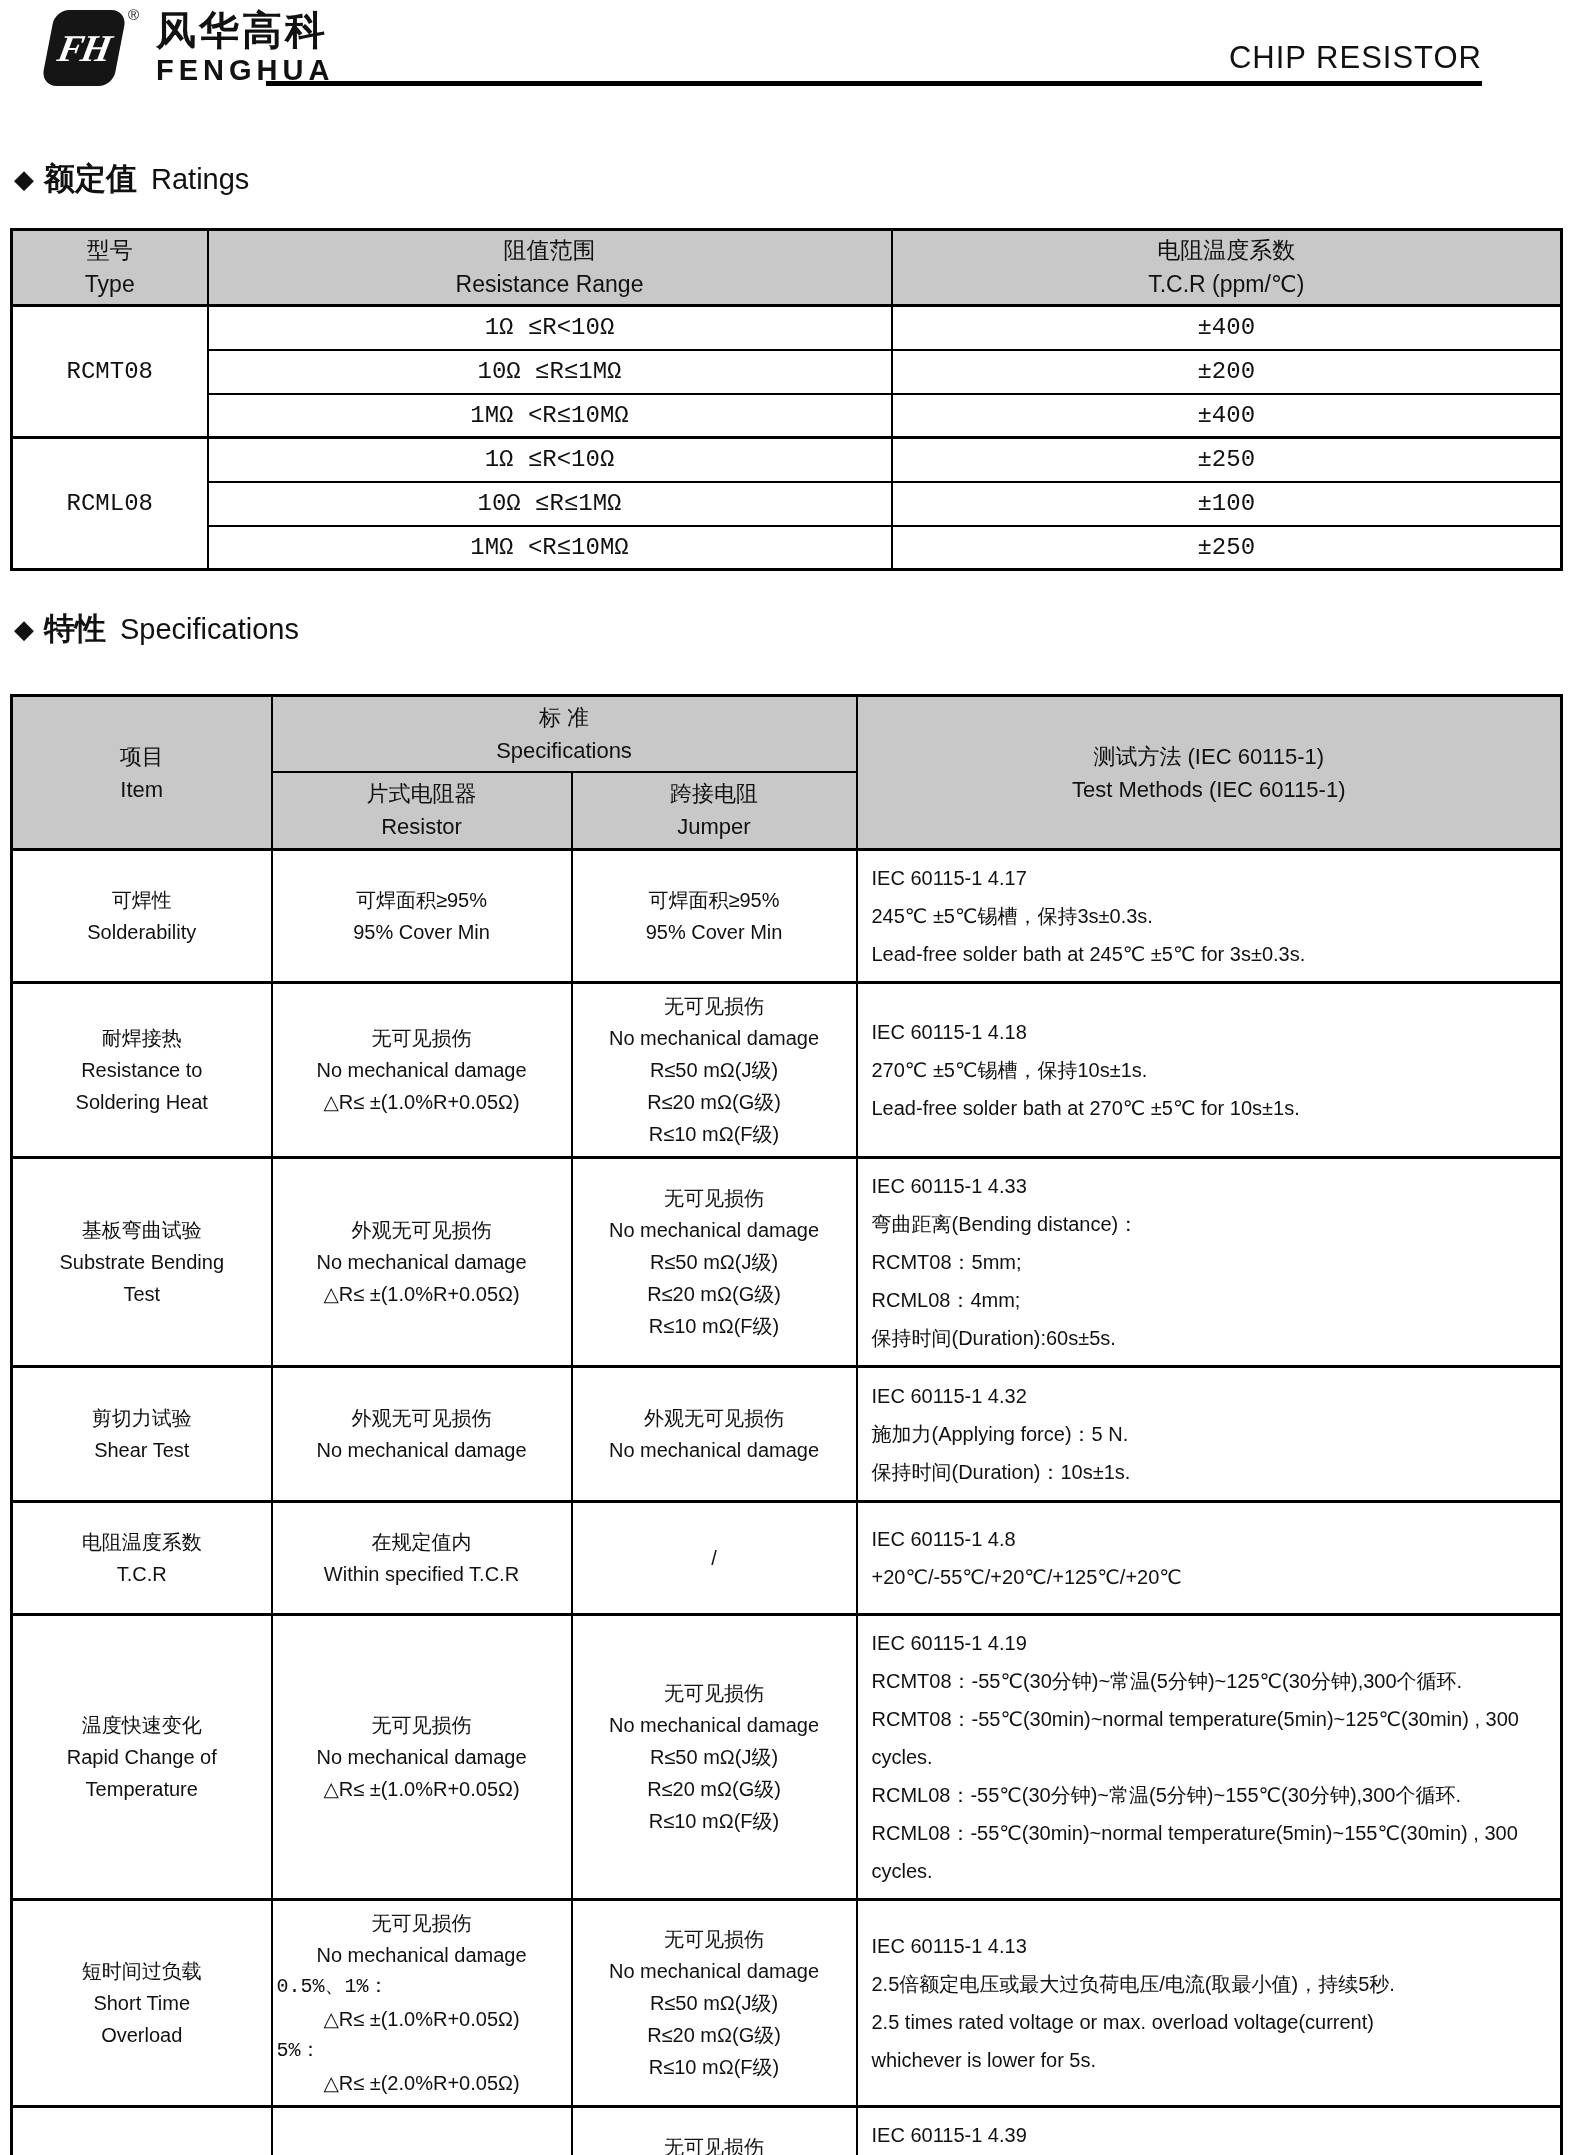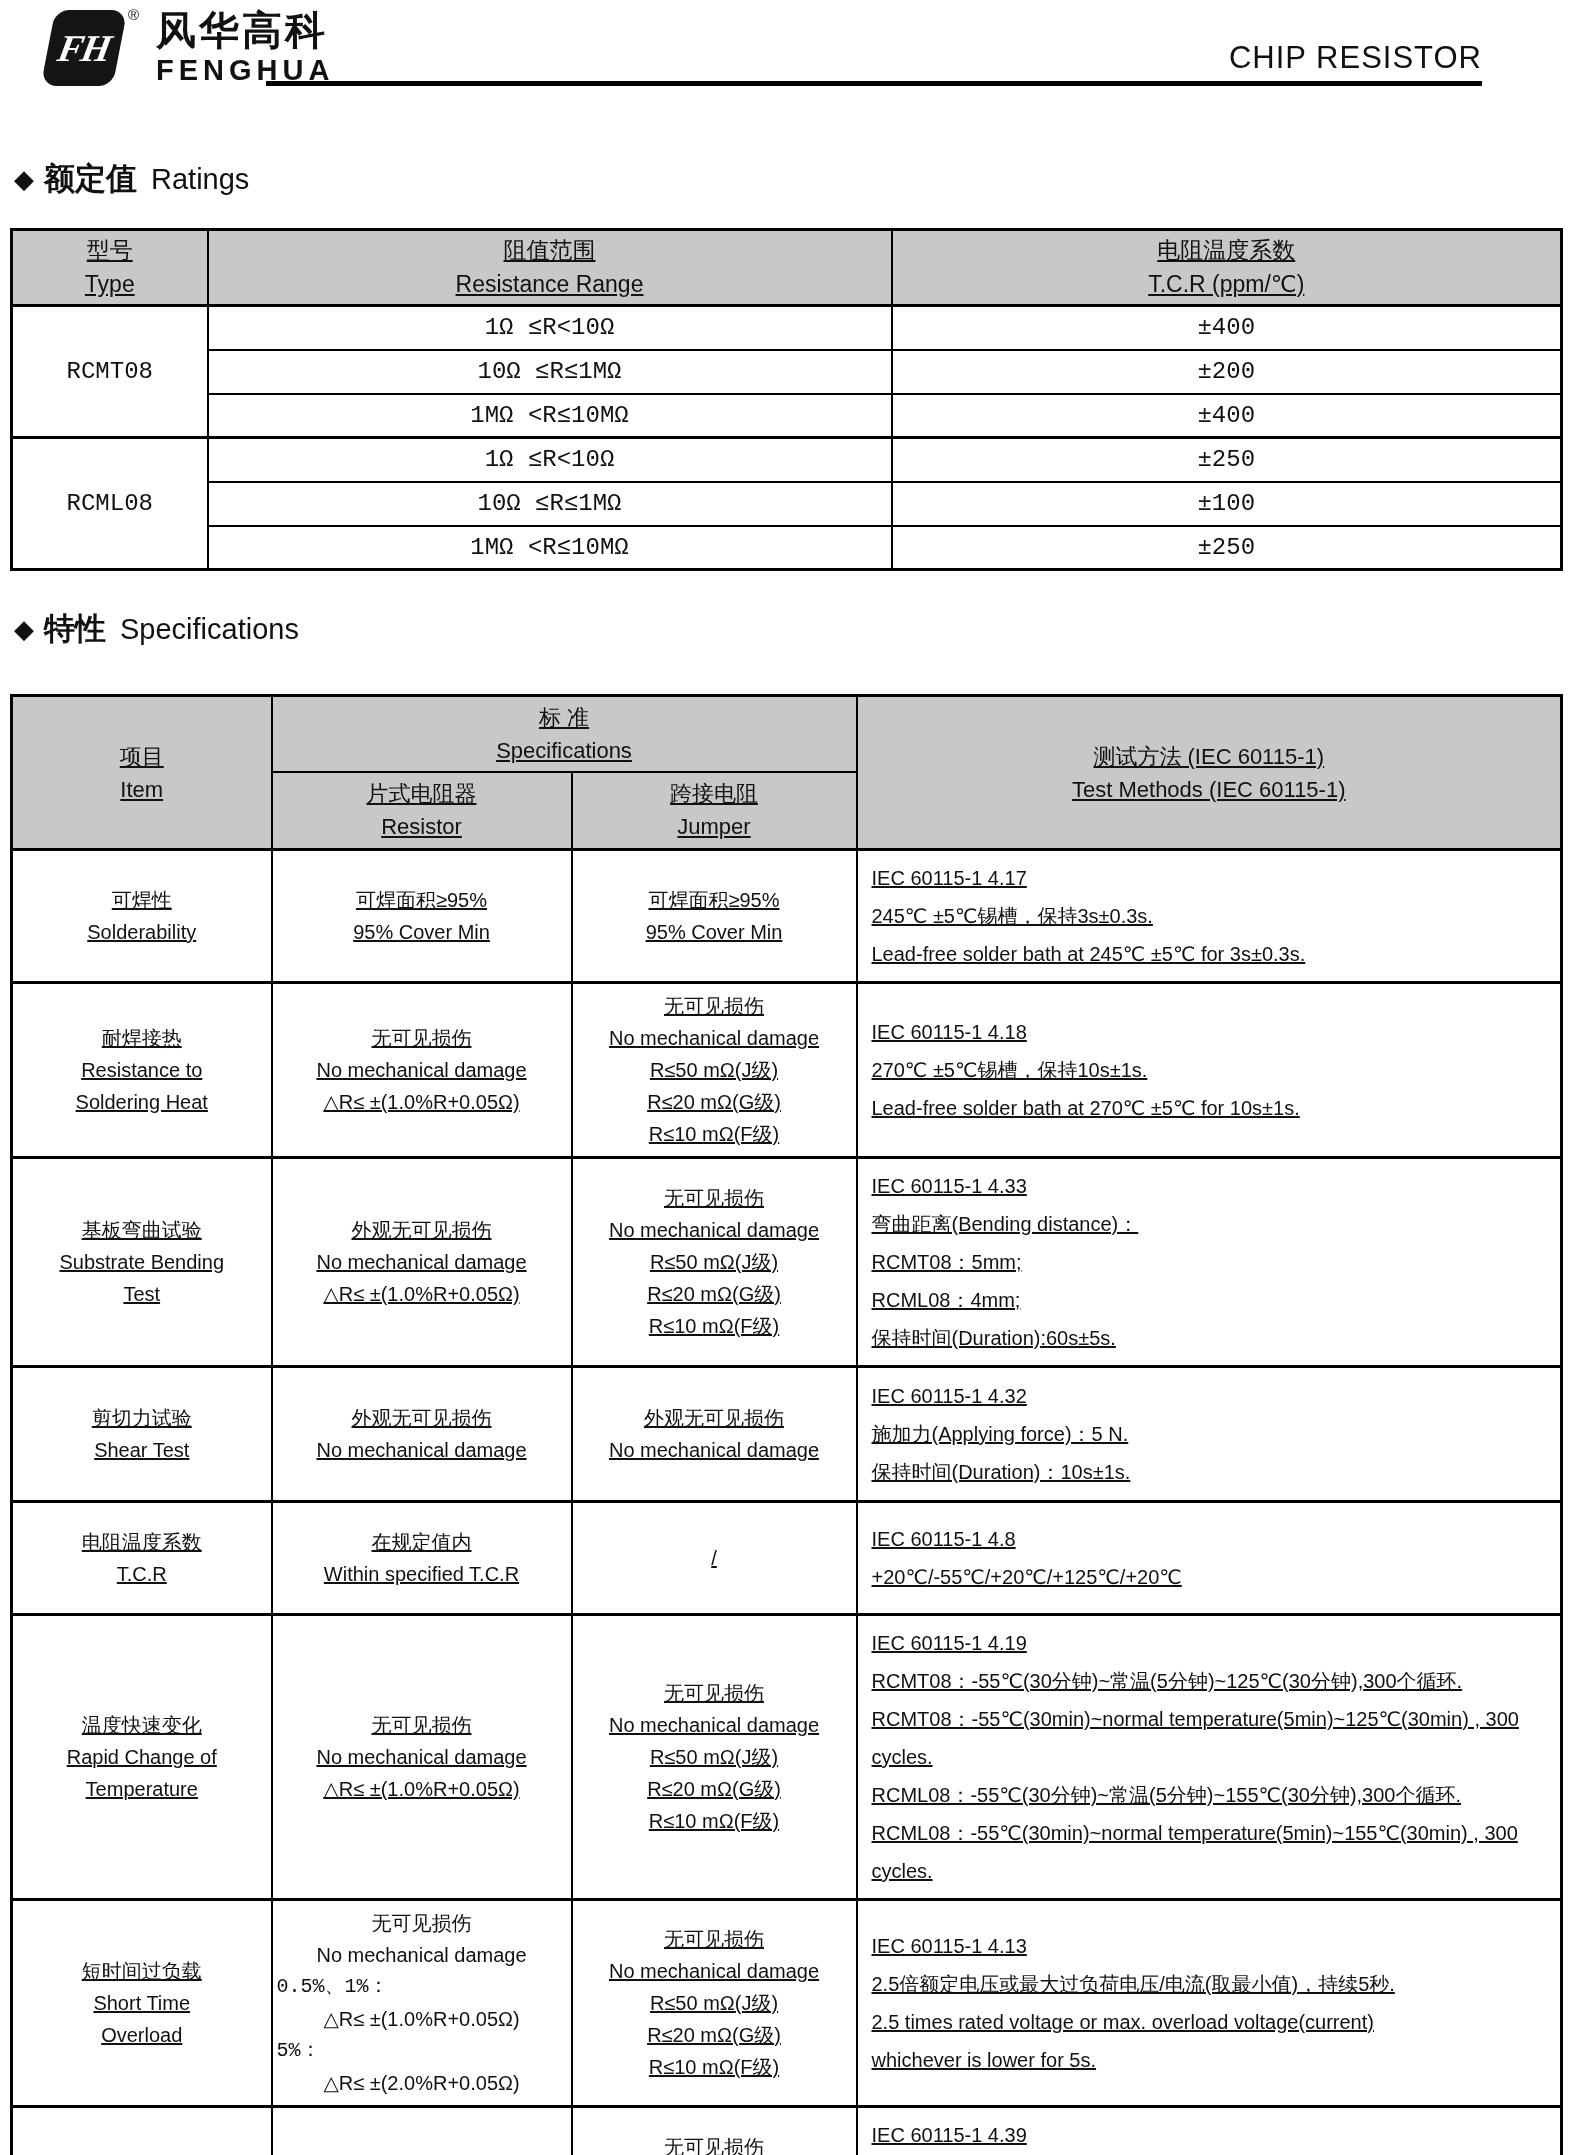--- a/index.html
+++ b/index.html
@@ -43,21 +43,21 @@
   .section-title .diamond { font-size:26px; line-height:1; }
   .section-title .t-cn { font-size:31px; font-weight:bold; }
   .section-title .t-en { font-size:29px; font-weight:normal; margin-left:4px; }
   #ratings-title { top:158px; }
   #characteristics-title { top:608px; }
 
   
   table { border-collapse:collapse; table-layout:fixed; background:#fff; }
   th, td { border:2px solid #000; text-align:center; vertical-align:middle; }
   th { background:#c8c8c8; font-weight:normal; }
-  .ml { white-space:pre-line;text-decoration:underline; }
+  .ml { white-space:pre-line; }
 
   
   #ratings-table { position:absolute; top:228px; left:10px; width:1550px; border:3px solid #000; }
   #ratings-table th { font-size:23px; line-height:1.45; height:76px; border-bottom:3px solid #000; }
   #ratings-table td { font-size:24px; height:44px;font-family:Liberation Mono, monospace; }
   #ratings-table .group-sep td, #ratings-table td.group-sep { border-top:3px solid #000; }
 
   
   #char-table { position:absolute; top:694px; left:10px; width:1550px; border:3px solid #000; }
   #char-table th { font-size:22px; line-height:1.5;margin-left:34px; }

